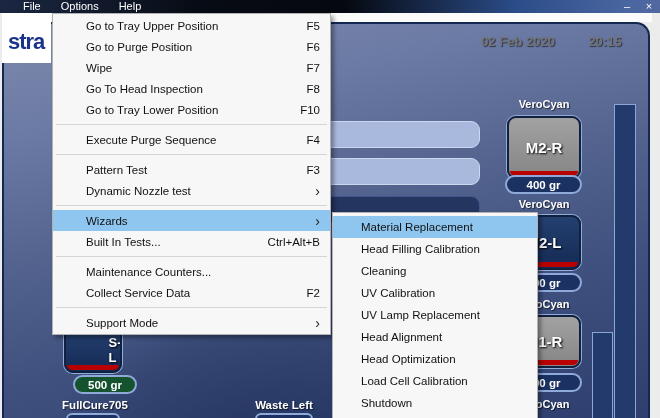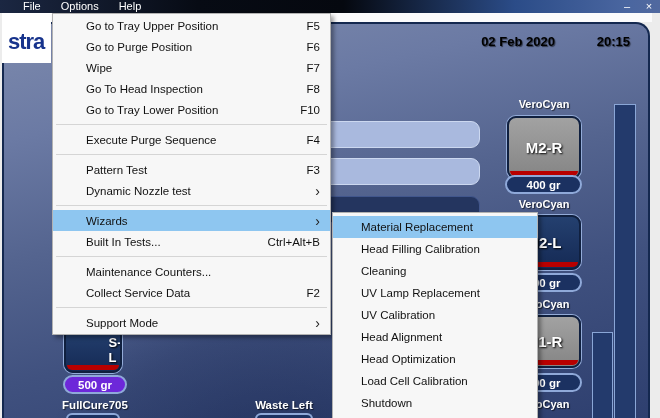--- a/index.html
+++ b/index.html
@@ -24,23 +24,23 @@
   .logo-box { position:absolute; left:2px; top:13px; width:49px; height:50px; background:#ffffff; z-index:2; overflow:hidden; }
   .logo-text { color:#17338c; font-weight:bold; font-size:22px; letter-spacing:-1px; margin:16px 0 0 6px; }
   
   .main-panel {
     position:absolute; left:2px; top:22px; width:648px; height:396px; z-index:1;
     border:2px solid #14284f; border-bottom:none; border-radius:10px 14px 0 0;
     background:
       radial-gradient(ellipse 320px 240px at 42% 112%, rgba(18,32,72,0.50) 0%, rgba(18,32,72,0.18) 55%, rgba(18,32,72,0) 72%),
       linear-gradient(168deg,#7d8aad 0%, #6b7aa4 22%, #54648f 45%, #40517f 68%, #2e3f6f 100%);
   }
-  .datetime { position:absolute; z-index:2; color:#000000; font-weight:bold; font-size:13px; text-shadow:1px 1px 1px rgba(0,0,0,0.55); }
+  .datetime { position:absolute; z-index:2; color:#737373; font-weight:bold; font-size:13px; text-shadow:1px 1px 1px rgba(0,0,0,0.55); }
   .date-text { left:468px; top:34px; width:100px; text-align:center; }
-  .time-text { left:580px; top:34px; width:50px; text-align:right; }
+  .time-text { left:580px; top:34px; width:50px; text-align:center; }
   
   .sbar { position:absolute; left:148px; width:332px; height:27px; border-radius:9px; z-index:2; }
   .sbar.light { background:#a9b9de; border:1px solid #ccd8f0; }
   .sbar.dark  { background:#24355f; border:1px solid #41568c; }
   
   .cart-label { position:absolute; left:504px; width:80px; text-align:center; z-index:2;
     color:#fff; font-weight:bold; font-size:11px; text-shadow:1px 1px 1px rgba(0,0,0,0.6); }
   .slot-btn { position:absolute; left:507px; width:74px; z-index:2; border-radius:9px;
     border:2px solid #10203f; box-shadow:0 0 0 1px #93abd8; overflow:hidden;
     display:flex; align-items:center; justify-content:center;
@@ -51,22 +51,22 @@
   .weight-badge { position:absolute; left:505px; width:77px; height:19px; z-index:2;
     background:#1b3161; border:2px solid #8fa9d9; border-radius:10px;
     display:flex; align-items:center; justify-content:center;
     color:#fff; font-weight:bold; font-size:11.5px; }
   
   .sl-btn { position:absolute; left:64px; top:327px; width:58px; height:46px; z-index:2; border-radius:9px;
     border:2px solid #10203f; box-shadow:0 0 0 1px #93abd8; overflow:hidden;
     background:linear-gradient(#24406f,#152a55);
     display:flex; align-items:center; justify-content:center;
     color:#fff; font-weight:bold; font-size:13px; text-shadow:1px 1px 2px #000;padding-left:44px; }
-  .sl-badge { position:absolute; left:63px; top:375px; width:64px; height:19px; z-index:2;
-    background:#6d28d9; border:2px solid #8fa9d9; border-radius:10px;
+  .sl-badge { position:absolute; left:73px; top:375px; width:64px; height:19px; z-index:2;
+    background:#14532d; border:2px solid #8fa9d9; border-radius:10px;
     display:flex; align-items:center; justify-content:center;
     color:#fff; font-weight:bold; font-size:11.5px; }
   .area-label { position:absolute; z-index:2; color:#fff; font-weight:bold; font-size:11.5px;
     text-shadow:1px 1px 1px rgba(0,0,0,0.6); }
   .partial-badge { position:absolute; top:413px; height:6px; z-index:2;
     background:#1b3161; border:2px solid #8fa9d9; border-bottom:none; border-radius:10px 10px 0 0; }
   
   .gauge { position:absolute; z-index:2; background:#233a6c; border:1px solid #8aa6d6; border-bottom:none; }
   .gauge-main { left:614px; top:104px; width:22px; height:314px; }
   .gauge-waste { left:592px; top:332px; width:21px; height:86px; }
@@ -218,21 +218,21 @@
     <div class="mi">
       <span class="lbl">Support Mode</span>
       <span class="arrow">›</span>
     </div>
   </div>
 
   <div class="submenu">
     <div class="smi hl">Material Replacement</div>
     <div class="smi">Head Filling Calibration</div>
     <div class="smi">Cleaning</div>
+    <div class="smi">UV Calibration</div>
     <div class="smi">UV Lamp Replacement</div>
-    <div class="smi">UV Calibration</div>
     <div class="smi">Head Alignment</div>
     <div class="smi">Head Optimization</div>
     <div class="smi">Load Cell Calibration</div>
     <div class="smi">Shutdown</div>
   </div>
 
 </div>
 
 </body></html>

